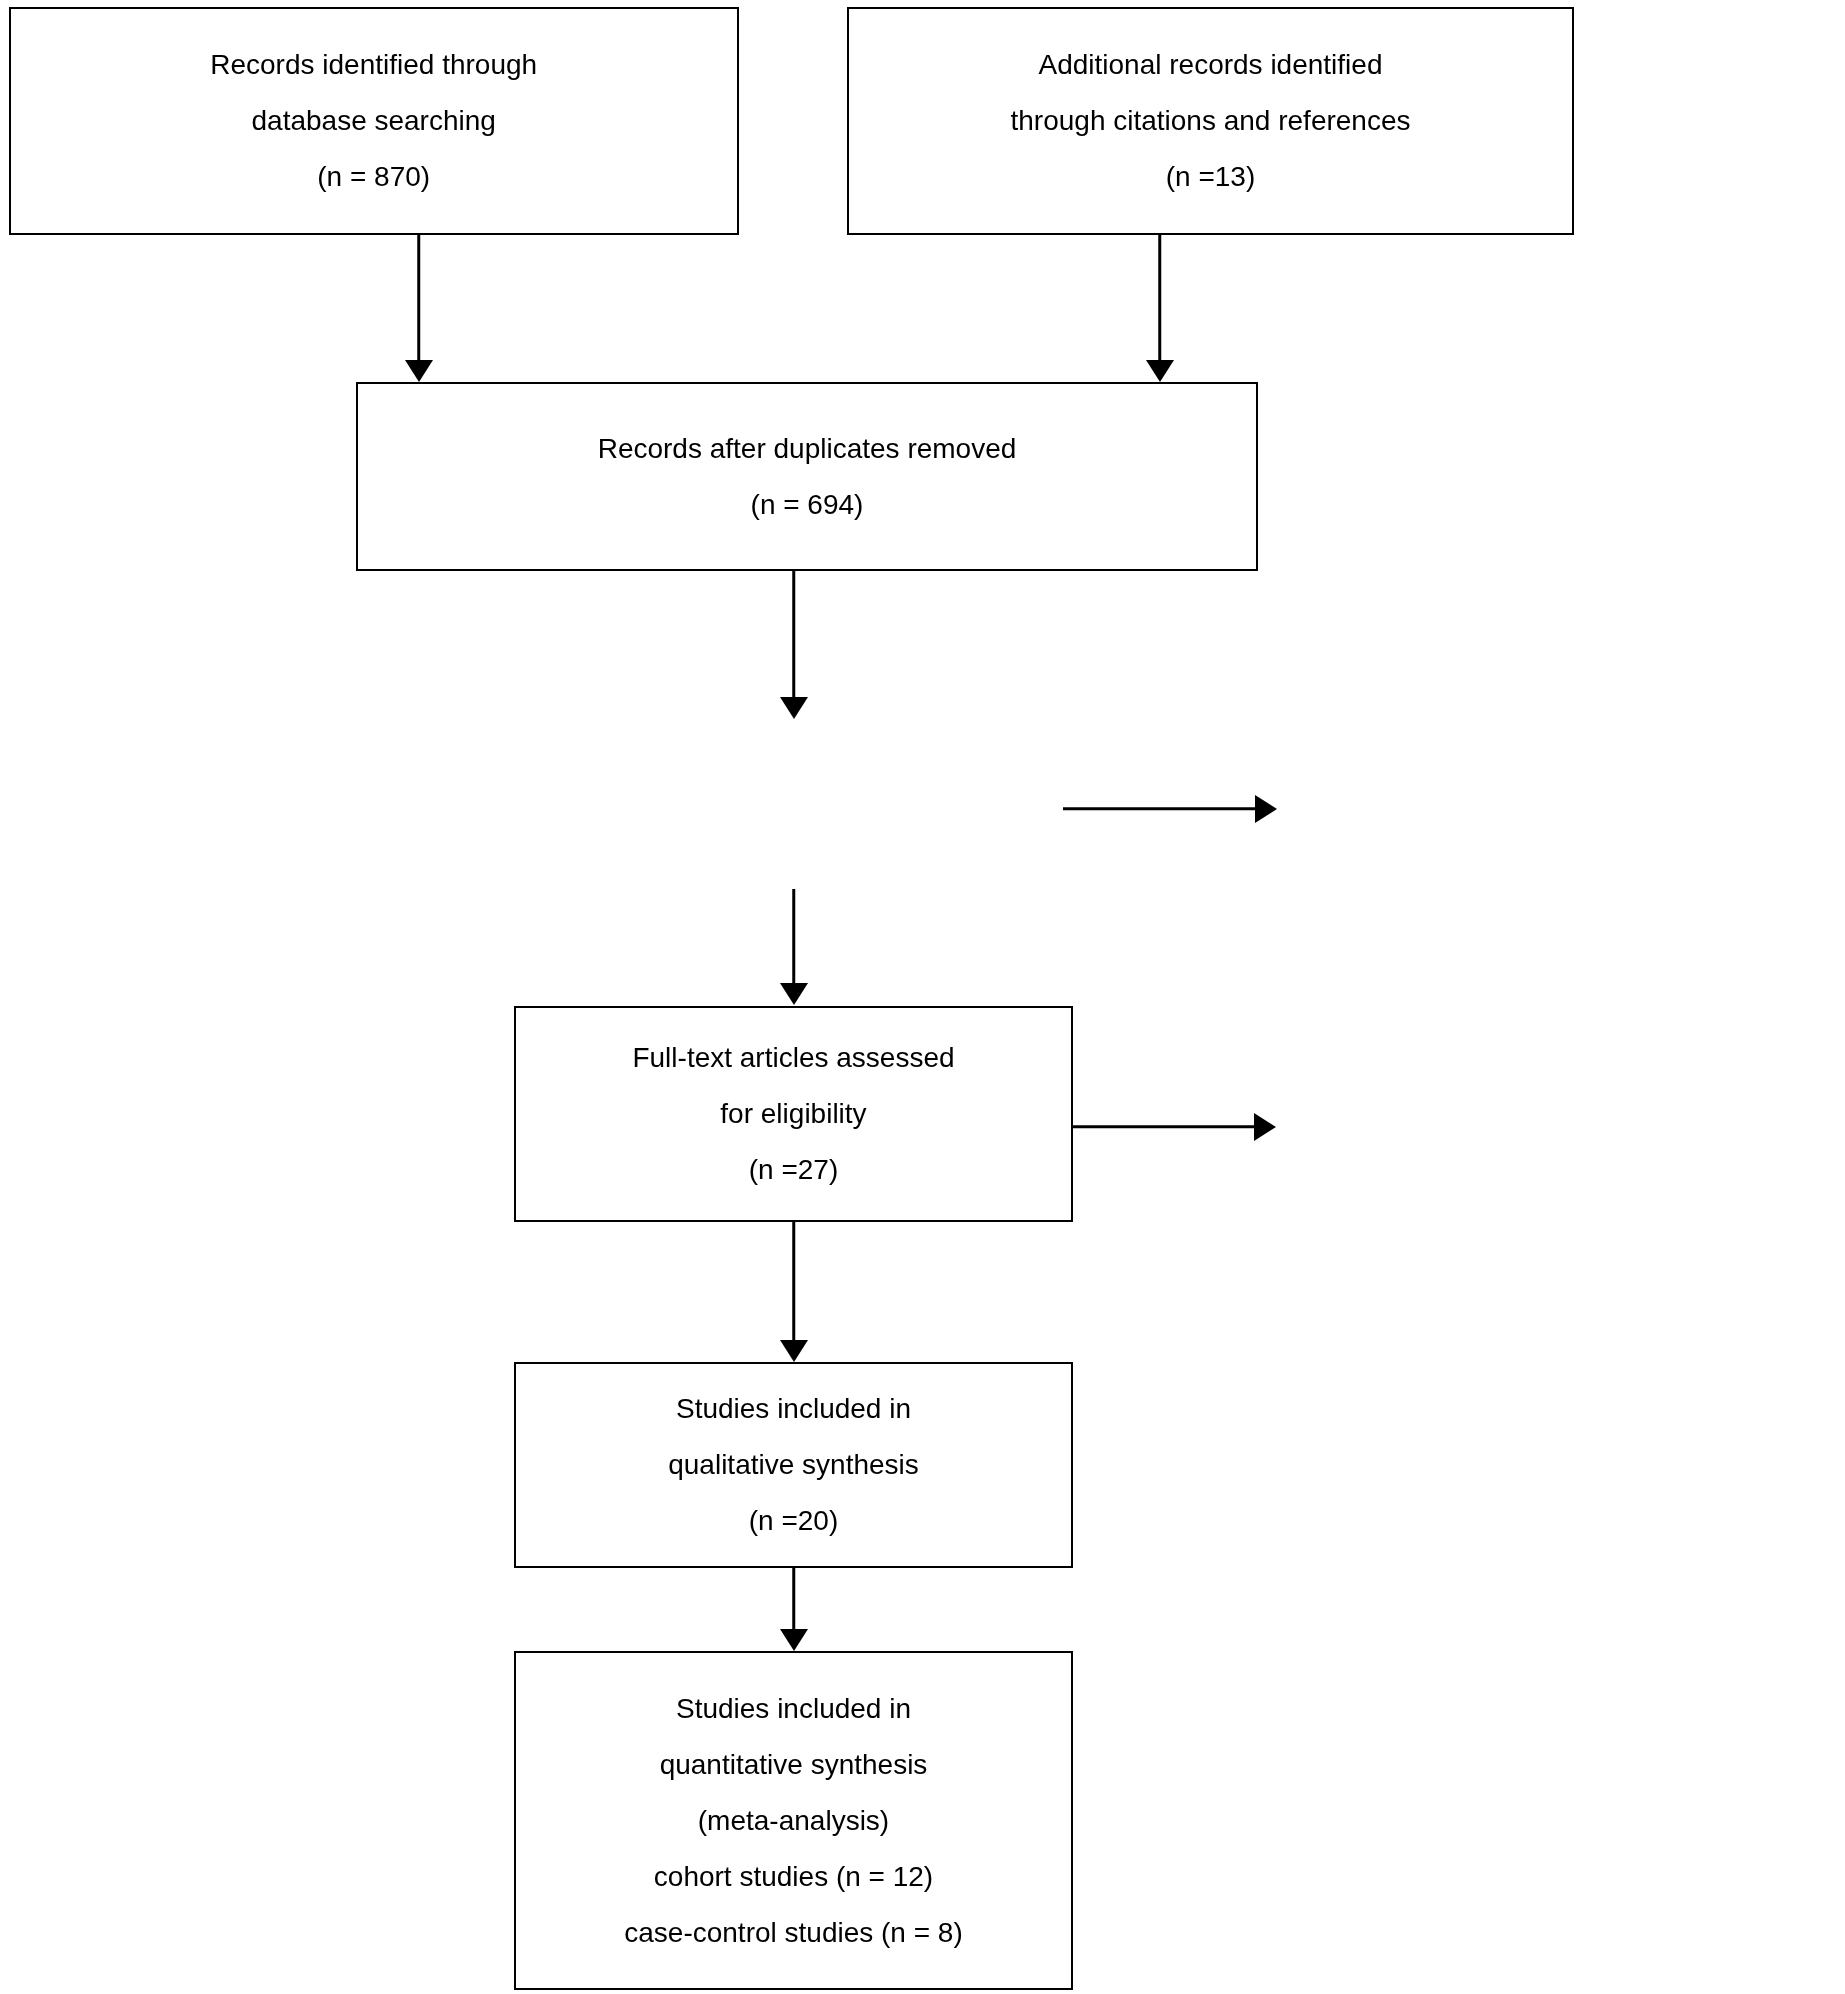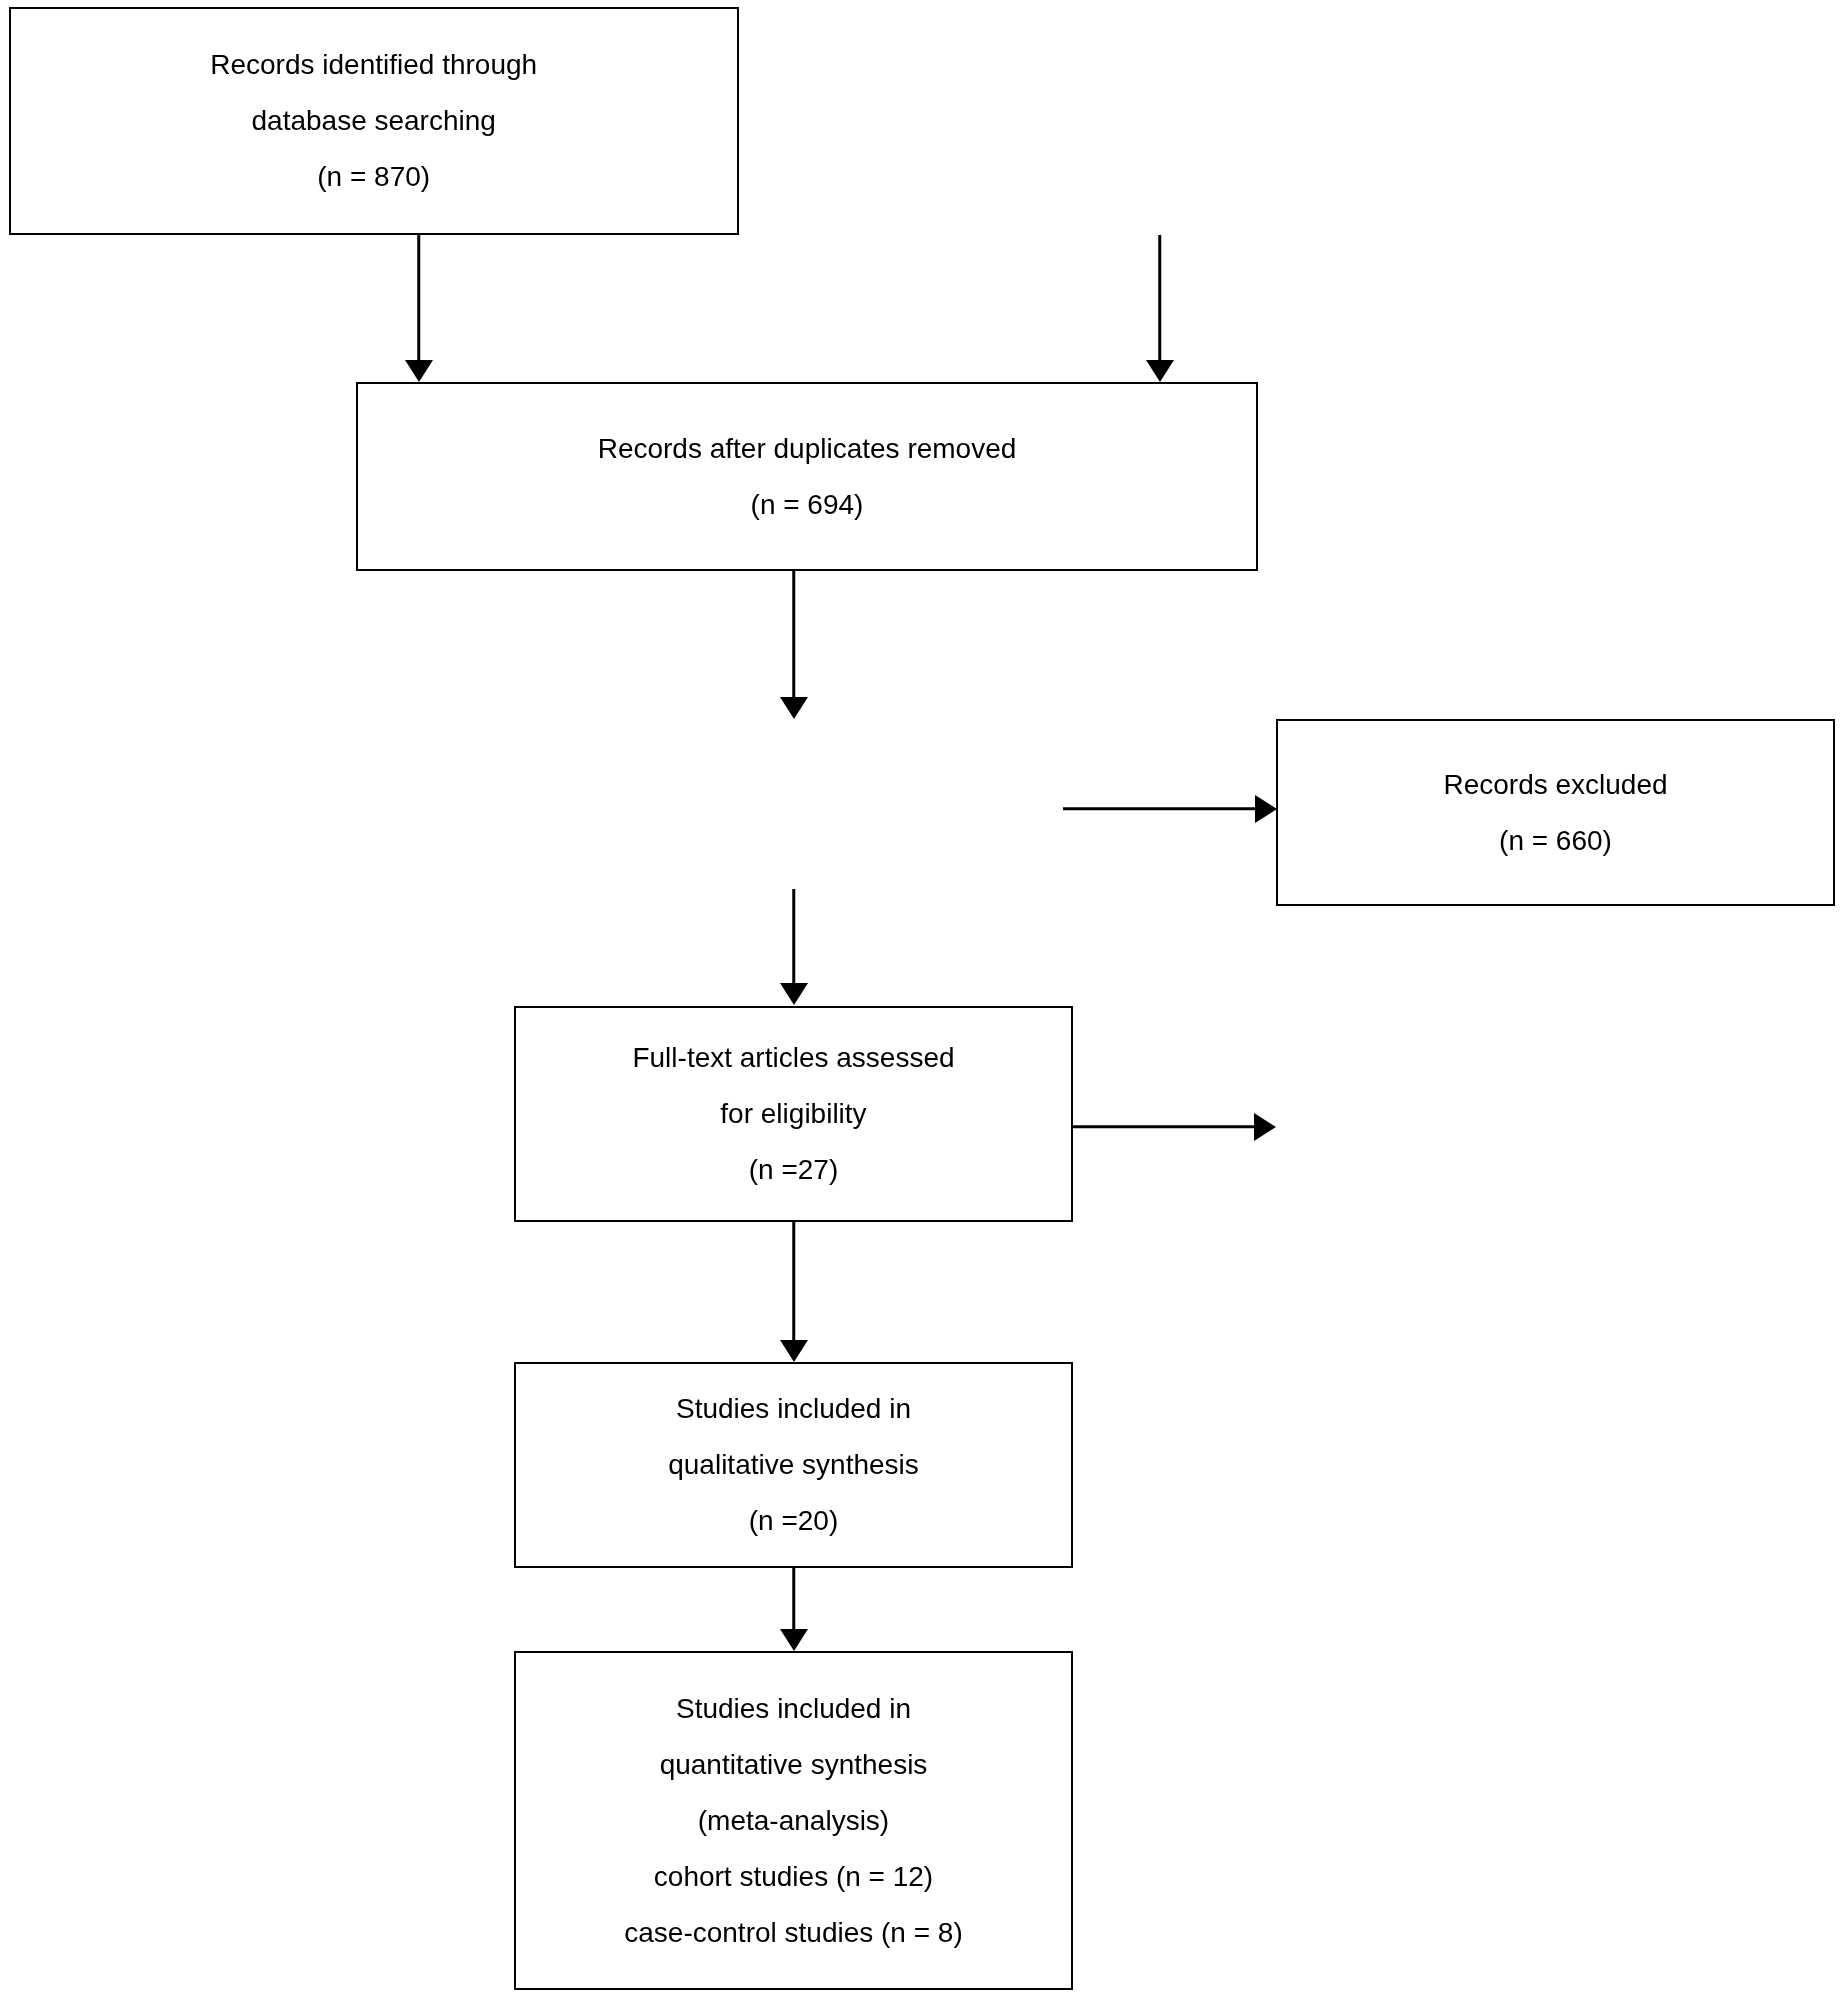--- a/index.html
+++ b/index.html
@@ -76,20 +76,23 @@
 </style>
 </head>
 <body>
 
 <div class="canvas">
 
   <div class="box" style="left:8.7px; top:7px; width:730px; height:228px;">Records identified through
 database searching
 (n = 870)</div>
 
+  <div class="box" style="left:847px; top:7px; width:727px; height:228px;">Additional records identified
+through citations and references
+(n =13)</div>
 
   <div class="arrow arrow-v" style="left:404px; top:235px; width:29px; height:147px;">
     <div class="shaft"></div>
     <div class="head"></div>
   </div>
 
   <div class="arrow arrow-v" style="left:1145px; top:235px; width:29px; height:147px;">
     <div class="shaft"></div>
     <div class="head"></div>
   </div>
@@ -101,22 +104,20 @@
     <div class="shaft"></div>
     <div class="head"></div>
   </div>
 
 
   <div class="arrow arrow-h" style="left:1063px; top:794px; width:214px; height:29px;">
     <div class="shaft"></div>
     <div class="head"></div>
   </div>
 
-  <div class="box" style="left:1276px; top:719px; width:559px; height:187px;">Records excluded
-(n = 660)</div>
 
   <div class="arrow arrow-v" style="left:779px; top:889px; width:29px; height:116px;">
     <div class="shaft"></div>
     <div class="head"></div>
   </div>
 
   <div class="box" style="left:514px; top:1006px; width:559px; height:216px;">Full-text articles assessed
 for eligibility
 (n =27)</div>
 

